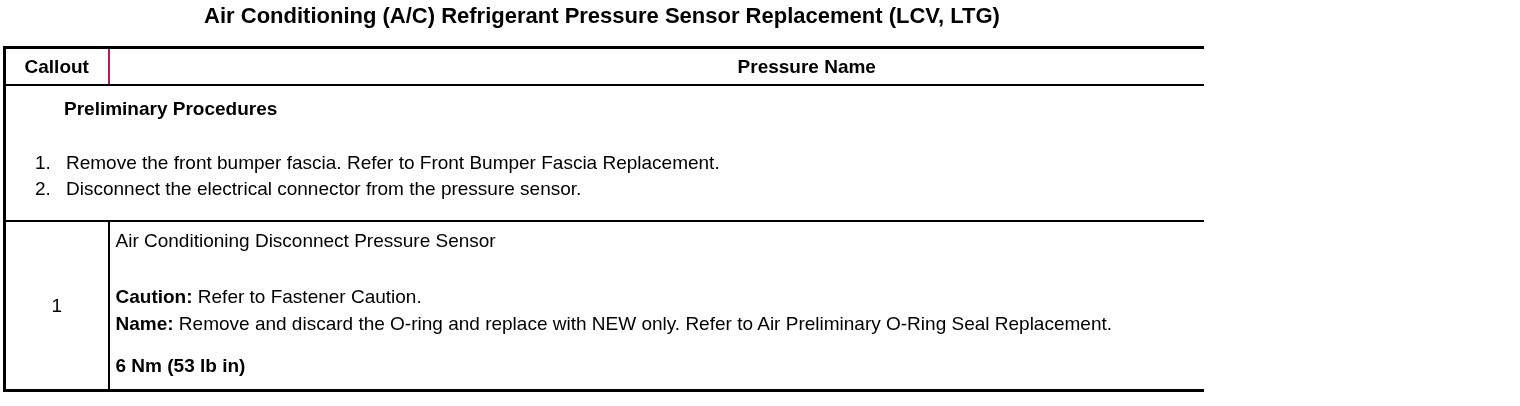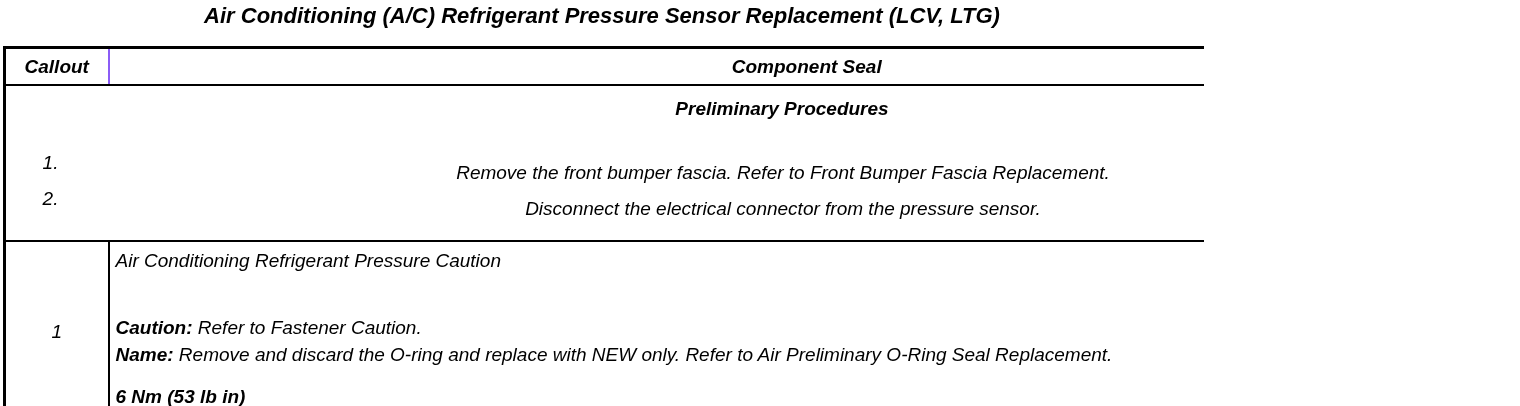--- a/index.html
+++ b/index.html
@@ -9,21 +9,20 @@
     color: #000000;
     font-family: "Liberation Sans", sans-serif;
     font-size: 19px;
   }
   .page {
     position: relative;
     width: 1204px;
     height: 406px;
     background: #ffffff;
     overflow: hidden;
-    font-style: italic;
   }
   .doc-title {
     font-weight: bold;
     font-size: 22px;
     line-height: 28px;
     text-align: center;
     margin: 2px 0 0 0;
   }
   table.component-table {
     border-collapse: collapse;
@@ -35,52 +34,51 @@
   col.callout-col { width: 104px; }
   th {
     font-size: 19px;
     font-weight: bold;
     height: 35px;
     padding: 0;
     border-bottom: 2px solid #000000;
     text-align: center;
     vertical-align: middle;
   }
-  th.callout-th { border-right: 2px solid #8b5cf6; }
+  th.callout-th { border-right: 2px solid #be185d; }
   td.prelim-cell {
     border-bottom: 2px solid #000000;
     vertical-align: top;
     padding: 10px 4px 18px 0;
-    text-align: center;
   }
   .prelim-heading {
     font-weight: bold;
     line-height: 26px;
     margin-left: 58px;
   }
   .steps { margin-top: 28px; }
   .step { display: flex; line-height: 26px; }
   .step-num {
     flex: none;
     margin-left: 29px;
     width: 31px;
   }
-  .step-text { flex: 1; margin-top: 10px; }
+  .step-text { flex: 1; }
   td.callout-cell {
     border-right: 2px solid #000000;
     text-align: center;
     vertical-align: middle;
     line-height: 27px;
   }
   td.component-cell {
     vertical-align: top;
     padding: 5px 10px 10px 6px;
     line-height: 27px;
   }
-  .caution-note-block { margin-top: 40px; }
+  .caution-note-block { margin-top: 29px; }
   .bold-label { font-weight: bold; }
   .torque-line {
     font-weight: bold;
     margin-top: 15px;
   }
 </style>
 </head>
 <body>
 
 <div class="page">
@@ -88,21 +86,21 @@
   <div class="doc-title">Air Conditioning (A/C) Refrigerant Pressure Sensor Replacement (LCV, LTG)</div>
 
   <table class="component-table">
     <colgroup>
       <col class="callout-col">
       <col>
     </colgroup>
     <thead>
       <tr>
         <th class="callout-th">Callout</th>
-        <th>Component Seal</th>
+        <th>Pressure Name</th>
       </tr>
     </thead>
     <tbody>
       <tr>
         <td class="prelim-cell" colspan="2">
           <div class="prelim-heading">Preliminary Procedures</div>
           <div class="steps">
             <div class="step">
               <span class="step-num">1.</span>
               <span class="step-text">Remove the front bumper fascia. Refer to Front Bumper Fascia Replacement.</span>
@@ -110,21 +108,21 @@
             <div class="step">
               <span class="step-num">2.</span>
               <span class="step-text">Disconnect the electrical connector from the pressure sensor.</span>
             </div>
           </div>
         </td>
       </tr>
       <tr>
         <td class="callout-cell">1</td>
         <td class="component-cell">
-          <div>Air Conditioning Refrigerant Pressure Caution</div>
+          <div>Air Conditioning Disconnect Pressure Sensor</div>
           <div class="caution-note-block">
             <div>
               <span class="bold-label">Caution:</span><span> Refer to Fastener Caution.</span>
             </div>
             <div>
               <span class="bold-label">Name:</span><span> Remove and discard the O-ring and replace with NEW only. Refer to Air Preliminary O-Ring Seal Replacement.</span>
             </div>
           </div>
           <div class="torque-line">6 Nm (53 lb in)</div>
         </td>

